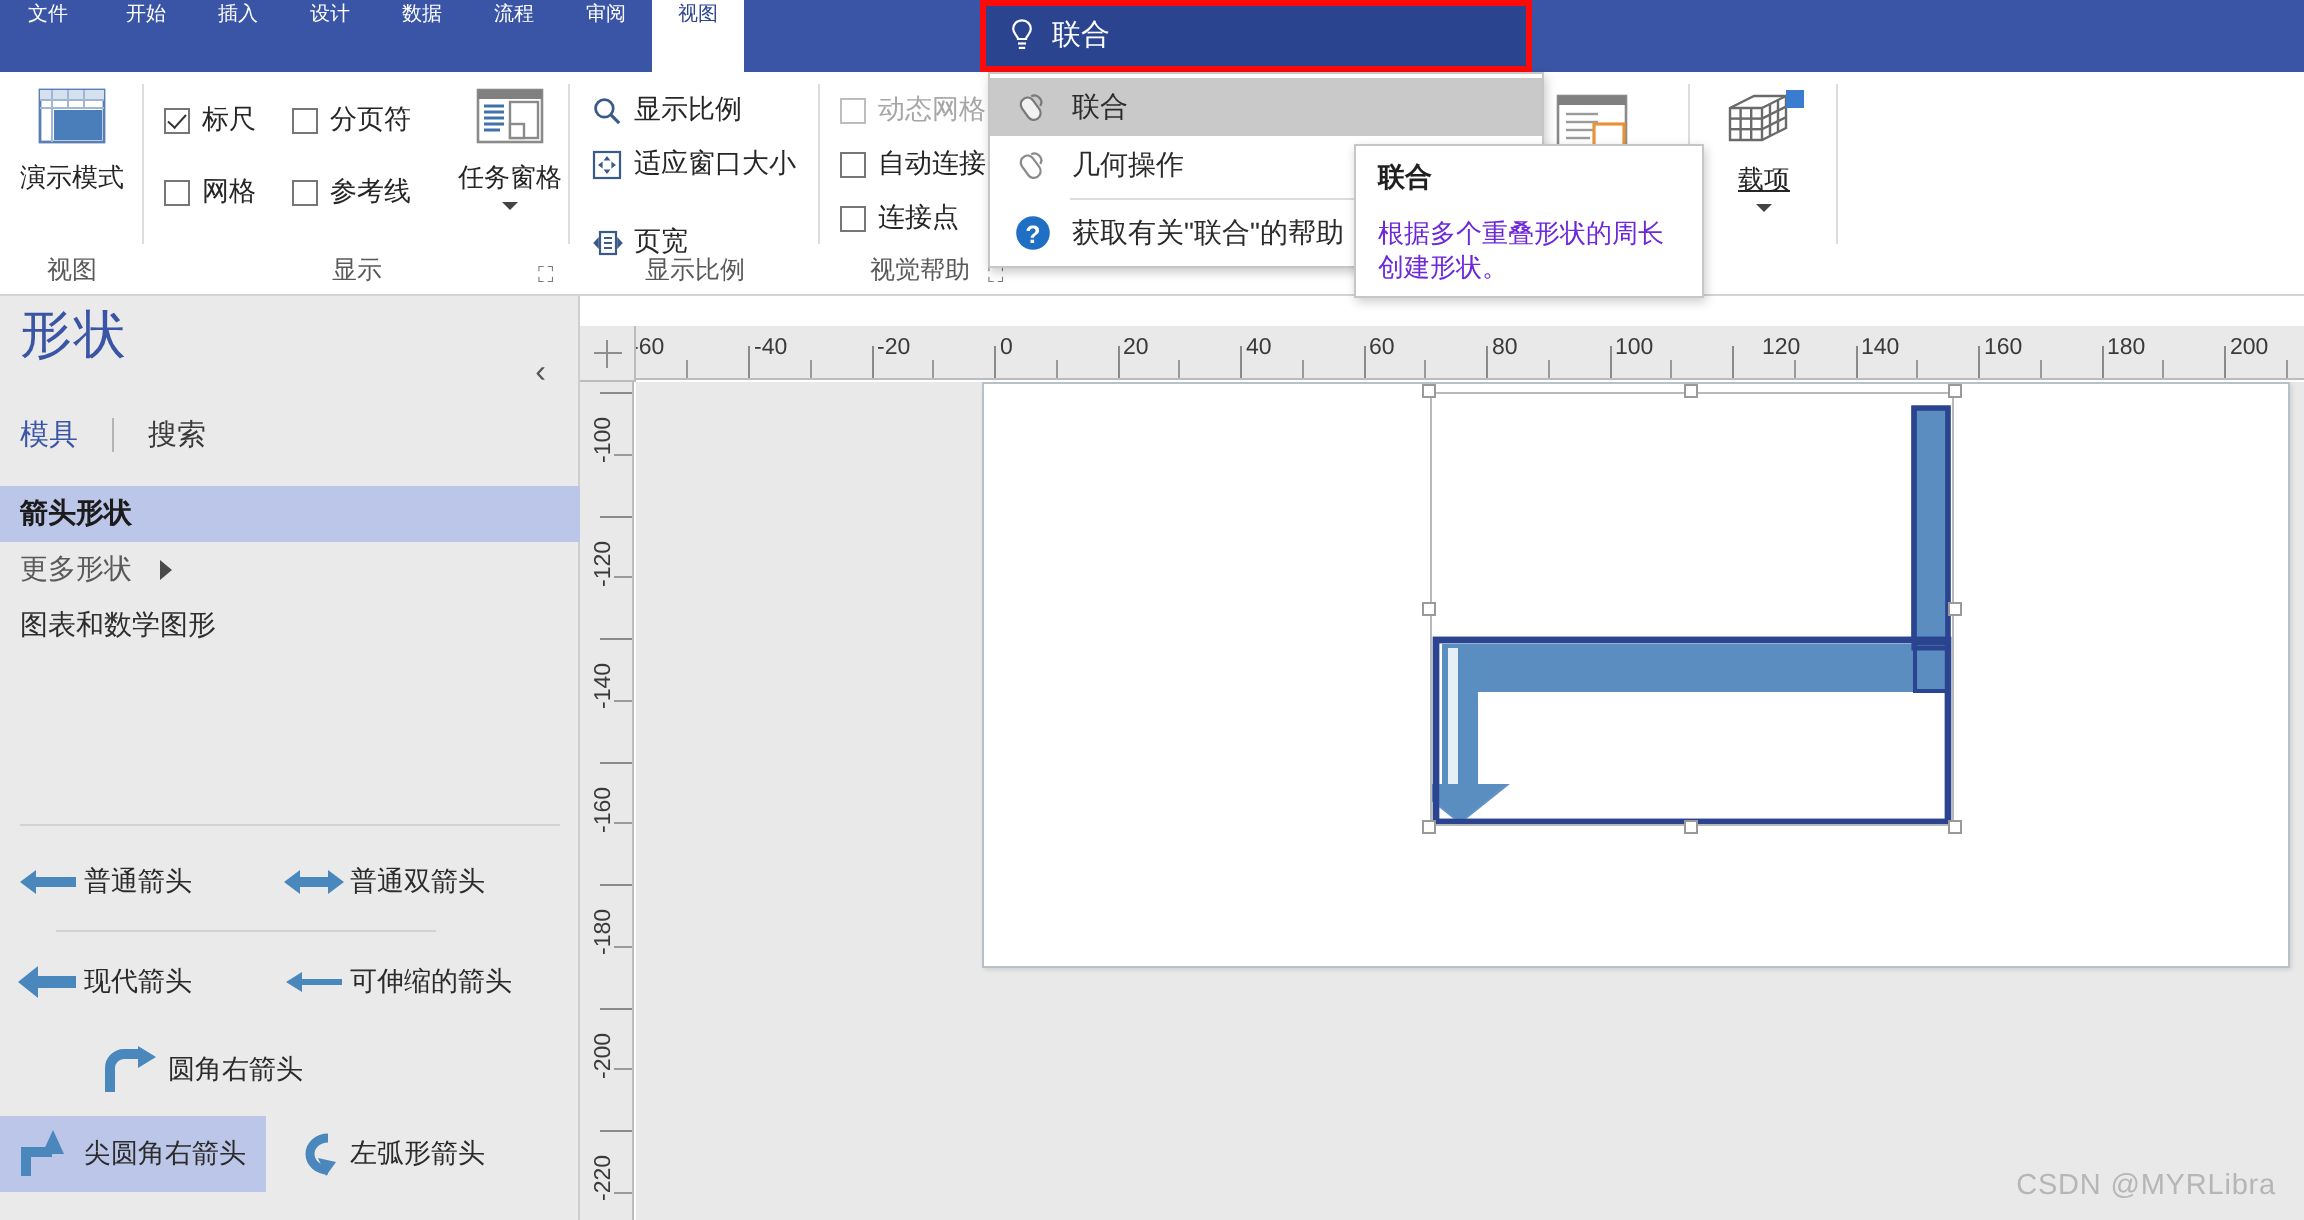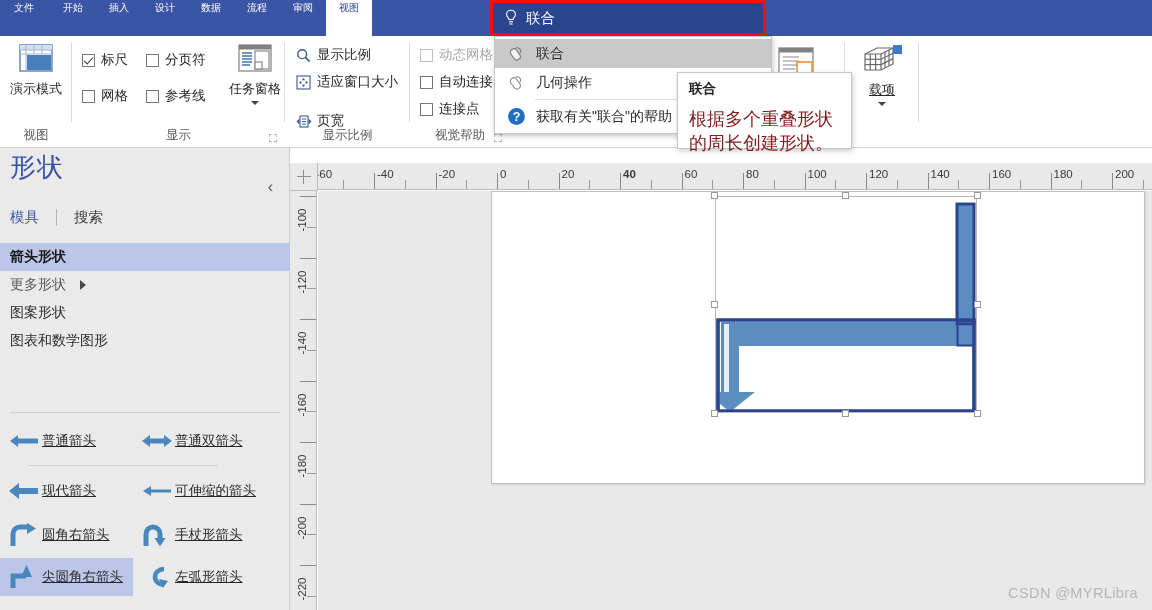--- a/index.html
+++ b/index.html
@@ -109,21 +109,21 @@
   .ditem .dicon { width: 22px; height: 22px; margin-right: 9px; flex: 0 0 auto; display:flex;align-items:center;justify-content:center;}
   .dsep { height: 1px; background: #dcdcdc; margin: 2px 12px 2px 40px; }
 
   .tooltip {
     position: absolute; left: 677px; top: 72px; width: 175px; height: 77px;
     background: #ffffff; border: 1px solid #c6c6c6;
     box-shadow: 1px 2px 5px rgba(0,0,0,.20);
     z-index: 60; padding: 7px 11px 0 11px;
   }
   .tt-title { font-size: 13.5px; font-weight: bold; color: #1f1f1f; margin-bottom: 4px; }
-  .tt-body { font-size: 18px; color: #7f1d1d; line-height: 1.32; margin-top: 10px; }
+  .tt-body { font-size: 13px; color: #6d28d9; line-height: 1.32; margin-top: 10px; }
 
   
   .shapepanel {
     position: absolute; left: 0; top: 148px; width: 290px; height: 462px;
     background: #eaeaea; border-right: 1px solid #cfcfcf;
   }
   .sp-title {
     position: absolute; left: 10px; top: 2px;
     font-size: 26px; color: #3A55A5; letter-spacing: 1px;
   }
@@ -449,30 +449,27 @@
 
     <div class="sp-list">
       <div class="sp-row sel">
         <span>箭头形状</span>
       </div>
       <div class="sp-row more">
         <span>更多形状</span>
         <span class="sp-arrow"></span>
       </div>
       <div class="sp-row">
-        <span>图案形状</span>
-      </div>
-      <div class="sp-row">
         <span>图表和数学图形</span>
       </div>
     </div>
 
     <div class="sp-hr" style="top:264px;"></div>
 
-    <div class="stencil" style="top:274px;text-decoration:underline;">
+    <div class="stencil" style="top:274px;">
       <div class="st-row">
         <div class="st-cell">
           <span class="st-ico">
             <svg width="32" height="16" viewBox="0 0 32 16">
               <path d="M10 5.5 H30 V10.5 H10 V14 L2 8 L10 2 Z" fill="#4A87BD"></path>
             </svg>
           </span>
           <span class="st-lbl">普通箭头</span>
         </div>
         <div class="st-cell">
@@ -499,38 +496,29 @@
         <div class="st-cell">
           <span class="st-ico">
             <svg width="32" height="16" viewBox="0 0 32 16">
               <path d="M10 6.5 H30 V9.5 H10 V13 L2 8 L10 3 Z" fill="#4A87BD"></path>
             </svg>
           </span>
           <span class="st-lbl">可伸缩的箭头</span>
         </div>
       </div>
 
-      <div class="st-row" style="margin-top:6px;">
+      <div class="st-row" style="margin-top:6px;margin-left:42px;">
         <div class="st-cell">
           <span class="st-ico">
             <svg width="30" height="24" viewBox="0 0 30 24">
               <path d="M4 23 V11 a7 7 0 0 1 7 -7 h9" fill="none" stroke="#4A87BD" stroke-width="5"></path>
               <path d="M18 0 L27 5.5 L18 11 Z" fill="#4A87BD"></path>
             </svg>
           </span>
           <span class="st-lbl">圆角右箭头</span>
-        </div>
-        <div class="st-cell">
-          <span class="st-ico">
-            <svg width="30" height="24" viewBox="0 0 30 24">
-              <path d="M4 23 V11 a7 7 0 0 1 14 0 v6" fill="none" stroke="#4A87BD" stroke-width="5"></path>
-              <path d="M12.5 15 L18 23.5 L23.5 15 Z" fill="#4A87BD"></path>
-            </svg>
-          </span>
-          <span class="st-lbl">手杖形箭头</span>
         </div>
       </div>
 
       <div class="st-row" style="margin-top:4px;">
         <div class="st-cell sel">
           <span class="st-ico">
             <svg width="30" height="26" viewBox="0 0 30 26">
               <path d="M4 24 V12 h13" fill="none" stroke="#4A87BD" stroke-width="5"></path>
               <path d="M12 13 L17.5 1 L23 13 Z" fill="#4A87BD"></path>
             </svg>
@@ -600,33 +588,33 @@
       <div class="maj" style="left: 145.5px;"></div>
       <div class="num" style="left: 148.5px;">-20</div>
       <div class="min" style="left: 176.25px;"></div>
       <div class="maj" style="left: 207px;"></div>
       <div class="num" style="left: 210px;">0</div>
       <div class="min" style="left: 237.75px;"></div>
       <div class="maj" style="left: 268.5px;"></div>
       <div class="num" style="left: 271.5px;">20</div>
       <div class="min" style="left: 299.25px;"></div>
       <div class="maj" style="left: 330px;"></div>
-      <div class="num" style="left: 333px; font-weight: bold;">40</div>
+      <div class="num" style="left: 333px;">40</div>
       <div class="min" style="left: 360.75px;"></div>
       <div class="maj" style="left: 391.5px;"></div>
       <div class="num" style="left: 394.5px;">60</div>
       <div class="min" style="left: 422.25px;"></div>
       <div class="maj" style="left: 453px;"></div>
       <div class="num" style="left: 456px;">80</div>
       <div class="min" style="left: 483.75px;"></div>
       <div class="maj" style="left: 514.5px;"></div>
       <div class="num" style="left: 517.5px;">100</div>
       <div class="min" style="left: 545.25px;"></div>
       <div class="maj" style="left: 576px;"></div>
-      <div class="num" style="left: 579px;">120</div>
+      <div class="num" style="left: 591px;">120</div>
       <div class="min" style="left: 606.75px;"></div>
       <div class="maj" style="left: 637.5px;"></div>
       <div class="num" style="left: 640.5px;">140</div>
       <div class="min" style="left: 668.25px;"></div>
       <div class="maj" style="left: 699px;"></div>
       <div class="num" style="left: 702px;">160</div>
       <div class="min" style="left: 729.75px;"></div>
       <div class="maj" style="left: 760.5px;"></div>
       <div class="num" style="left: 763.5px;">180</div>
       <div class="min" style="left: 791.25px;"></div>

